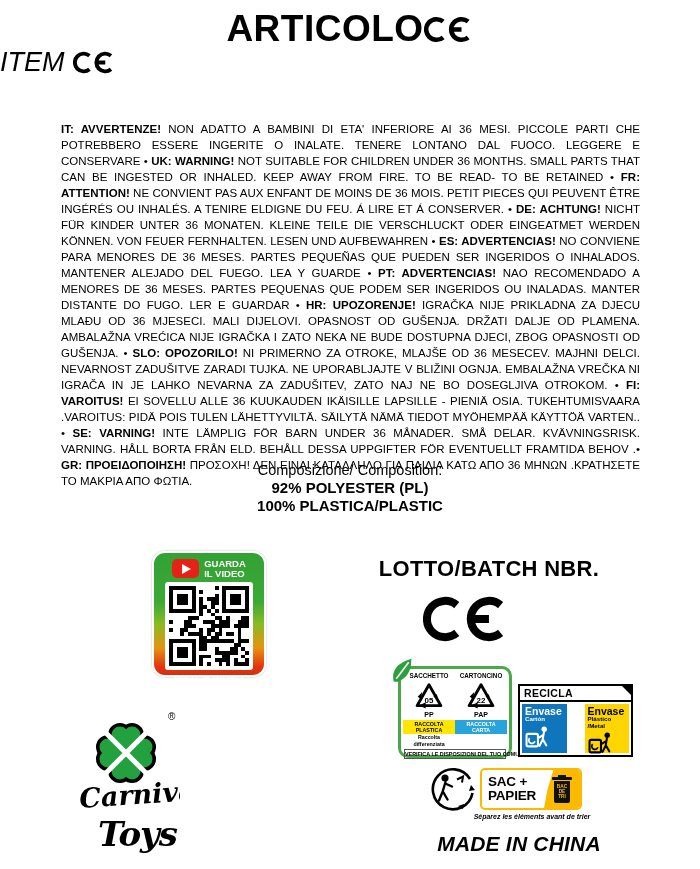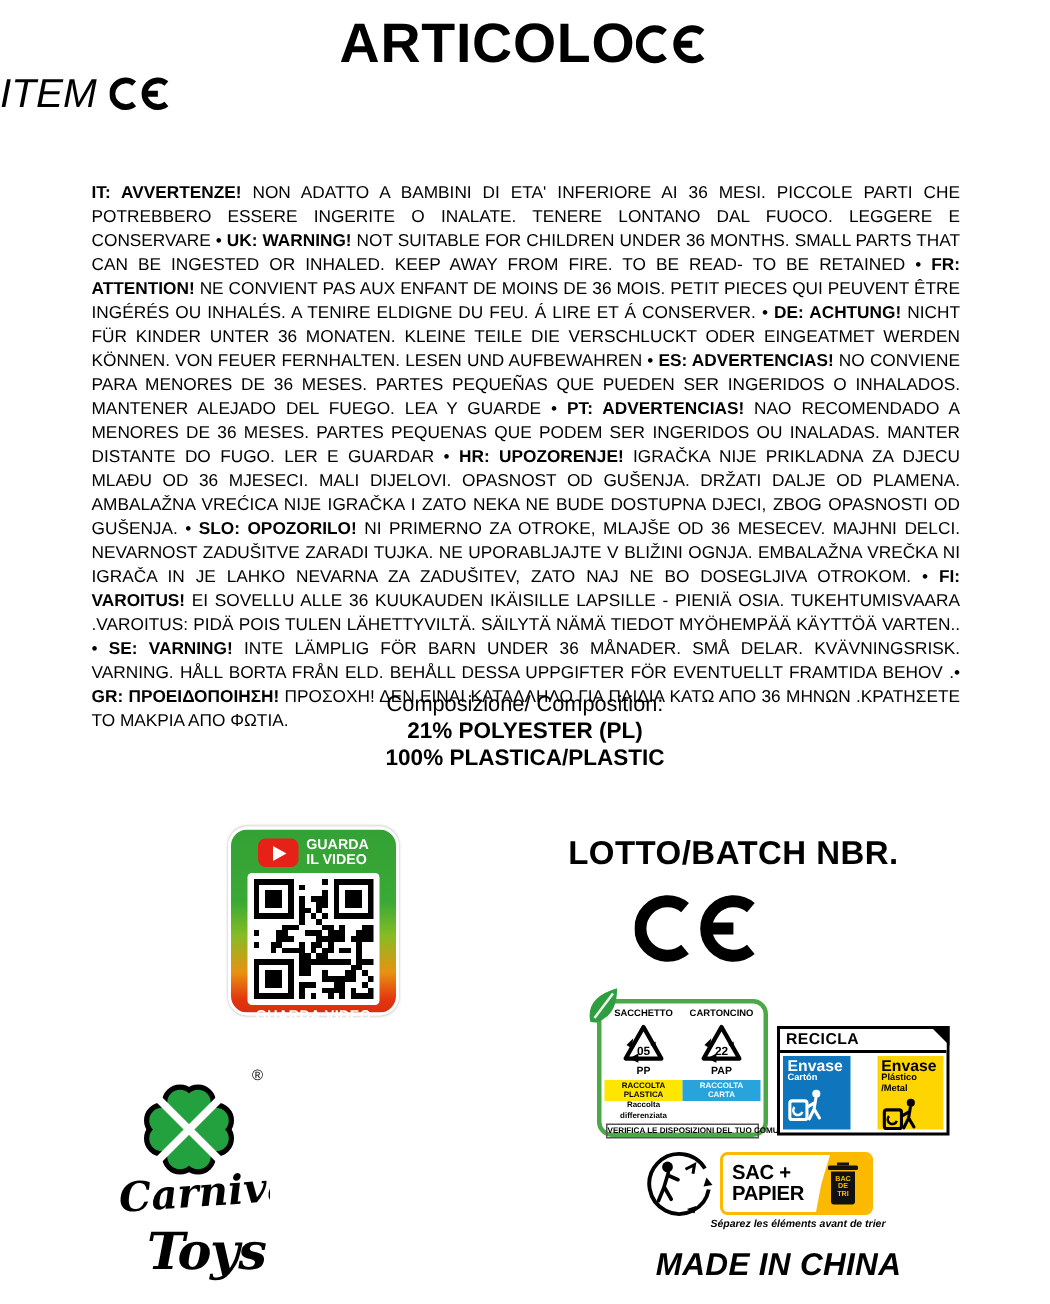--- a/index.html
+++ b/index.html
@@ -109,21 +109,21 @@
     <svg class="ce-mark ce-md" viewBox="0 0 104 64">
       <path d="M39.8,15.5 A21.5,21.5 0 1 0 39.8,48.5"></path>
       <path d="M91.8,15.5 A21.5,21.5 0 1 0 91.8,48.5 M53,32 L78,32"></path>
     </svg>
   </div>
 
   <p class="warnings"><b>IT: AVVERTENZE!</b> NON ADATTO A BAMBINI DI ETA' INFERIORE AI 36 MESI. PICCOLE PARTI CHE POTREBBERO ESSERE INGERITE O INALATE. TENERE LONTANO DAL FUOCO. LEGGERE E CONSERVARE • <b>UK: WARNING!</b> NOT SUITABLE FOR CHILDREN UNDER 36 MONTHS. SMALL PARTS THAT CAN BE INGESTED OR INHALED. KEEP AWAY FROM FIRE. TO BE READ- TO BE RETAINED • <b>FR: ATTENTION!</b> NE CONVIENT PAS AUX ENFANT DE MOINS DE 36 MOIS. PETIT PIECES QUI PEUVENT ÊTRE INGÉRÉS OU INHALÉS. A TENIRE ELDIGNE DU FEU. Á LIRE ET Á CONSERVER. • <b>DE: ACHTUNG!</b> NICHT FÜR KINDER UNTER 36 MONATEN. KLEINE TEILE DIE VERSCHLUCKT ODER EINGEATMET WERDEN KÖNNEN. VON FEUER FERNHALTEN. LESEN UND AUFBEWAHREN • <b>ES: ADVERTENCIAS!</b> NO CONVIENE PARA MENORES DE 36 MESES. PARTES PEQUEÑAS QUE PUEDEN SER INGERIDOS O INHALADOS. MANTENER ALEJADO DEL FUEGO. LEA Y GUARDE • <b>PT: ADVERTENCIAS!</b> NAO RECOMENDADO A MENORES DE 36 MESES. PARTES PEQUENAS QUE PODEM SER INGERIDOS OU INALADAS. MANTER DISTANTE DO FUGO. LER E GUARDAR • <b>HR: UPOZORENJE!</b> IGRAČKA NIJE PRIKLADNA ZA DJECU MLAĐU OD 36 MJESECI. MALI DIJELOVI. OPASNOST OD GUŠENJA. DRŽATI DALJE OD PLAMENA. AMBALAŽNA VREĆICA NIJE IGRAČKA I ZATO NEKA NE BUDE DOSTUPNA DJECI, ZBOG OPASNOSTI OD GUŠENJA. • <b>SLO: OPOZORILO!</b> NI PRIMERNO ZA OTROKE, MLAJŠE OD 36 MESECEV. MAJHNI DELCI. NEVARNOST ZADUŠITVE ZARADI TUJKA. NE UPORABLJAJTE V BLIŽINI OGNJA. EMBALAŽNA VREČKA NI IGRAČA IN JE LAHKO NEVARNA ZA ZADUŠITEV, ZATO NAJ NE BO DOSEGLJIVA OTROKOM. • <b>FI: VAROITUS!</b> EI SOVELLU ALLE 36 KUUKAUDEN IKÄISILLE LAPSILLE - PIENIÄ OSIA. TUKEHTUMISVAARA .VAROITUS: PIDÄ POIS TULEN LÄHETTYVILTÄ. SÄILYTÄ NÄMÄ TIEDOT MYÖHEMPÄÄ KÄYTTÖÄ VARTEN.. • <b>SE: VARNING!</b> INTE LÄMPLIG FÖR BARN UNDER 36 MÅNADER. SMÅ DELAR. KVÄVNINGSRISK. VARNING. HÅLL BORTA FRÅN ELD. BEHÅLL DESSA UPPGIFTER FÖR EVENTUELLT FRAMTIDA BEHOV .• <b>GR: ΠΡΟΕΙΔΟΠΟΙΗΣΗ!</b> ΠΡΟΣΟΧΗ! ΔΕΝ ΕΙΝΑΙ ΚΑΤΑΛΛΗΛΟ ΓΙΑ ΠΑΙΔΙΑ ΚΑΤΩ ΑΠΟ 36 ΜΗΝΩΝ .ΚΡΑΤΗΣΕΤΕ ΤΟ ΜΑΚΡΙΑ ΑΠΟ ΦΩΤΙΑ.</p>
 
   <div class="composition">
     <div class="comp-heading">Composizione/ Composition:</div>
-    <div class="comp-line">21% POLYESTER (PL)</div>
+    <div class="comp-line">92% POLYESTER (PL)</div>
     <div class="comp-line">100% PLASTICA/PLASTIC</div>
   </div>
 
   <div class="video-badge">
     <div class="vb-header">
       <span class="yt-badge">
           <span class="yt-tri"></span>
         </span>
       <span class="vb-title">
         <span>GUARDA</span><br>
@@ -350,21 +350,21 @@
           <rect x="32" y="80" width="4" height="4"></rect>
           <rect x="40" y="80" width="4" height="4"></rect>
           <rect x="52" y="80" width="4" height="4"></rect>
           <rect x="60" y="80" width="4" height="4"></rect>
           <rect x="68" y="80" width="4" height="4"></rect>
           <rect x="72" y="80" width="4" height="4"></rect>
           <rect x="76" y="80" width="4" height="4"></rect>
           <rect x="80" y="80" width="4" height="4"></rect>
         </svg>
     </div>
-    <div class="vb-footer">GUARDA VIDEO</div>
+    <div class="vb-footer">WATCH VIDEO</div>
   </div>
 
   <div class="lotto">LOTTO/BATCH NBR.</div>
   <svg class="ce-mark ce-big" viewBox="0 0 104 64">
     <path d="M39.8,15.5 A21.5,21.5 0 1 0 39.8,48.5"></path>
     <path d="M91.8,15.5 A21.5,21.5 0 1 0 91.8,48.5 M53,32 L78,32"></path>
   </svg>
 
   <div class="eco-box">
     <svg class="eco-leaf" viewBox="0 0 26 26">

